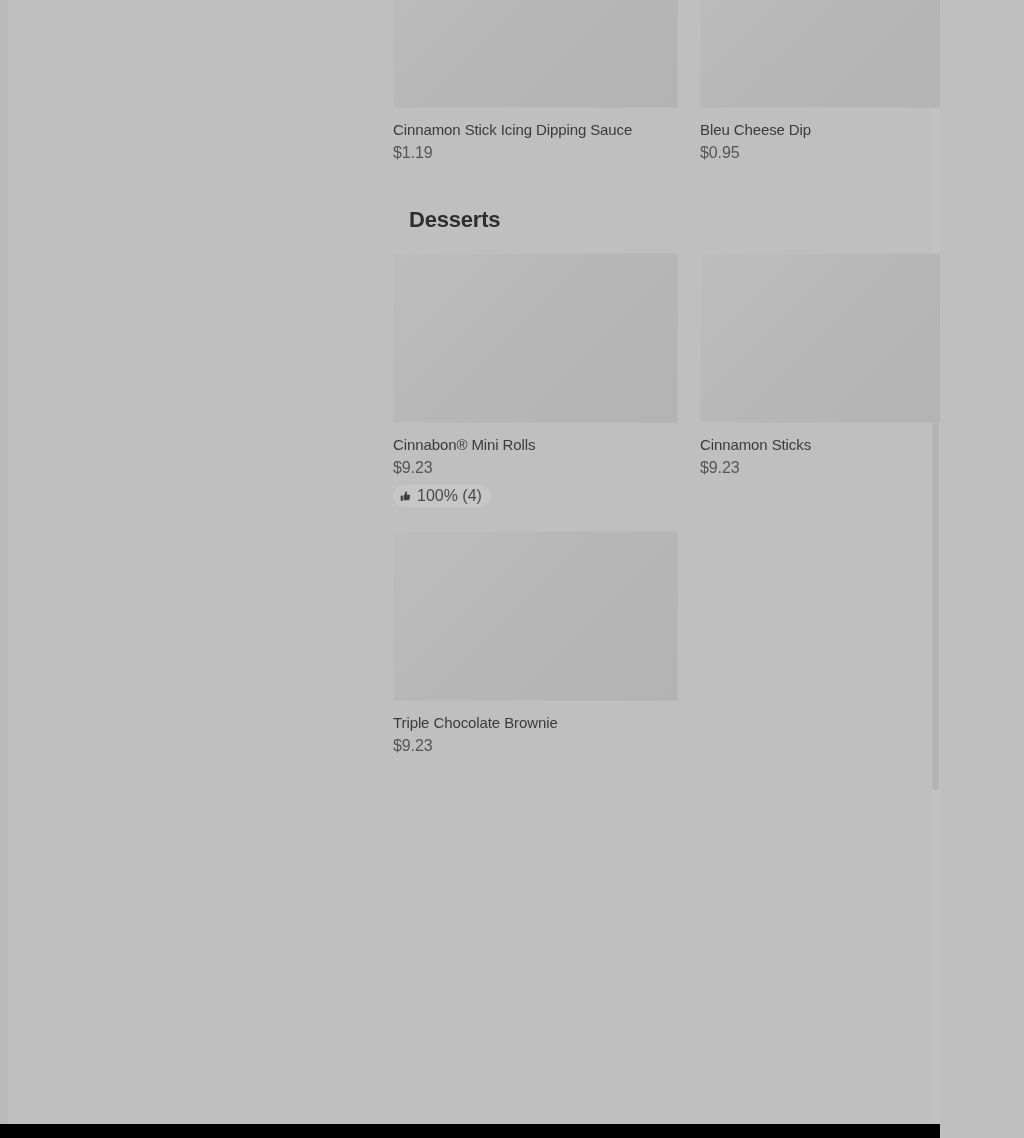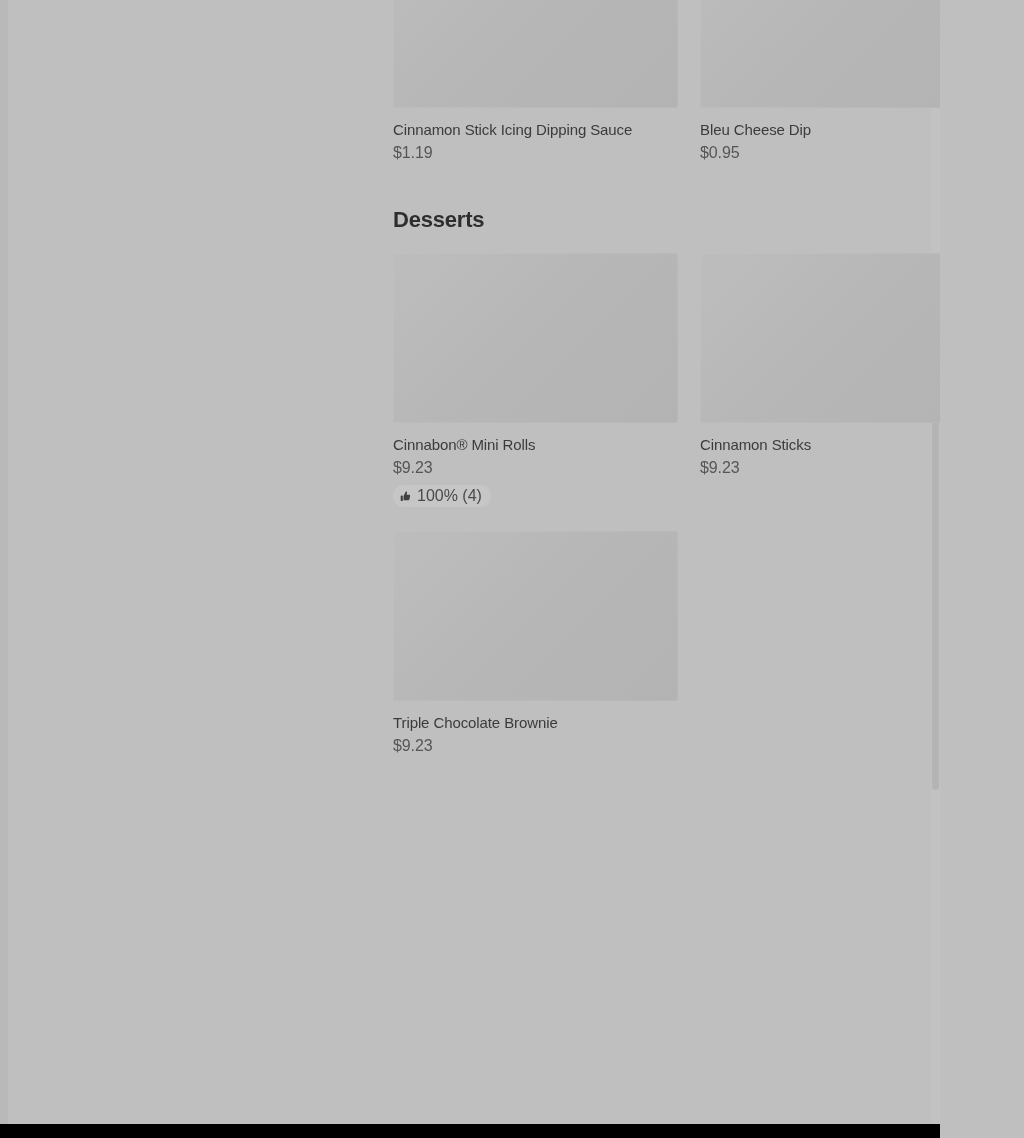--- a/index.html
+++ b/index.html
@@ -83,20 +83,21 @@
   }
 
   .section-heading {
     font-size: 22px;
     font-weight: bold;
     color: #2e2e2e;
     letter-spacing: -0.2px;
     line-height: 1;
     padding-top: 24px;
     padding-bottom: 22px;
+    margin-left: 16px;
   }
 
   .grid {
     display: flex;
     flex-wrap: wrap;
     gap: 0 22px;
   }
 
   .card {
     width: 285px;

